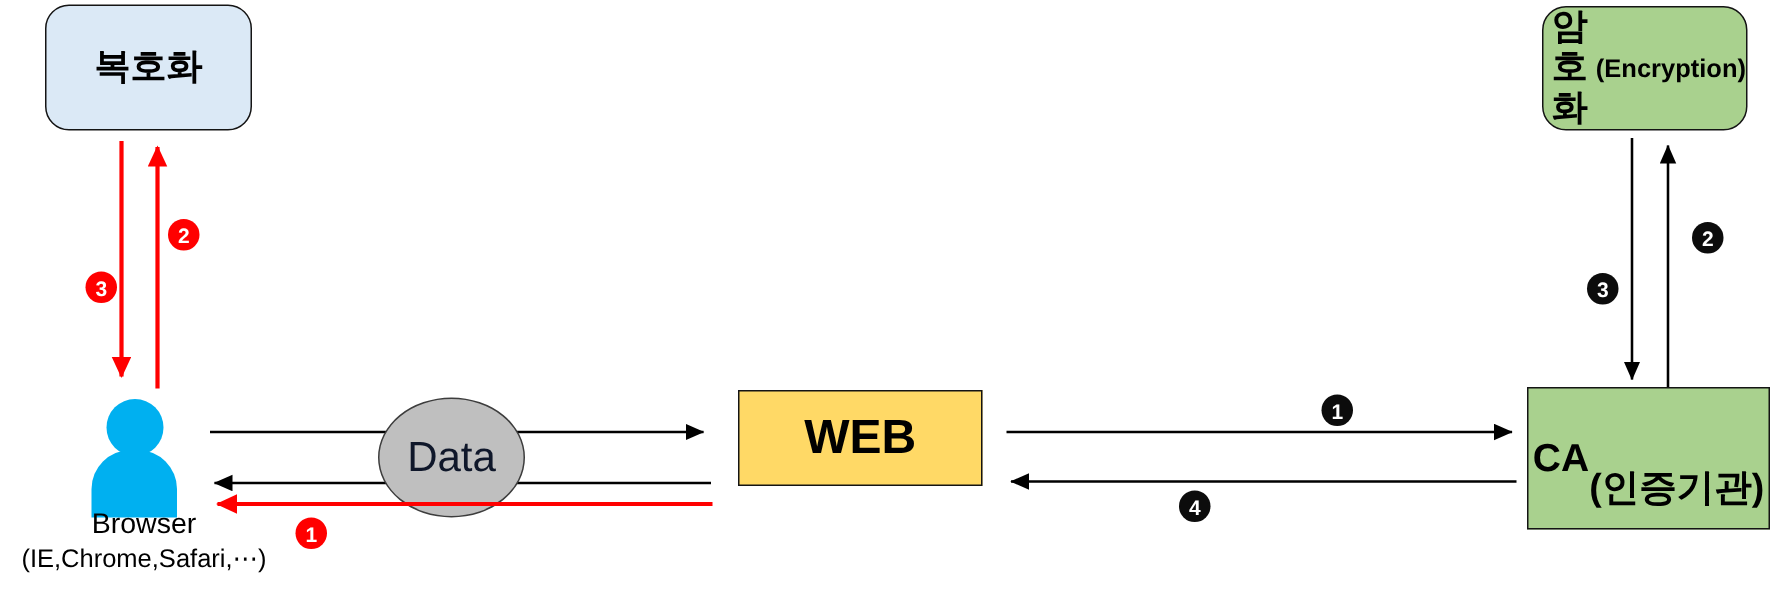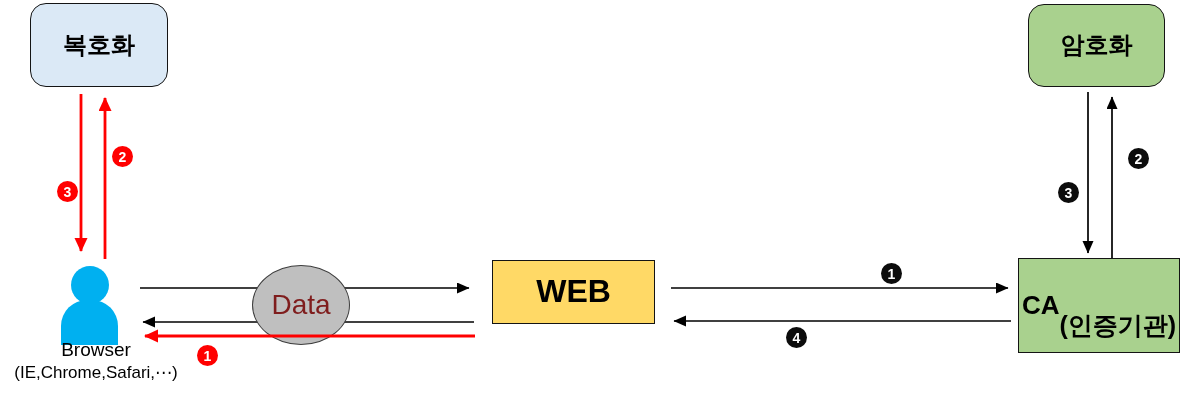--- a/index.html
+++ b/index.html
@@ -26,21 +26,21 @@
   .box-sub   { font-weight:bold; font-size:17px; line-height:1.25; }
   .web .box-title { font-size:32px; }
   .ca  .box-title { font-size:26px; line-height:1.1; }
   .ca  .box-sub   { font-weight:bold; font-size:25px; line-height:1.15;margin-top:40px; }
 
   .ellipse {
     position:absolute; left:252px; top:265px; width:98px; height:80px; border-radius:50%;
     background:var(--data-fill,#bfbfbf); border:1.6px solid #3d3d3d;
     display:flex; align-items:center; justify-content:center; z-index:3;
   }
-  .ellipse span { font-size:28px; color:#7f1d1d; }
+  .ellipse span { font-size:28px; color:#0f172a; }
 
   .person { position:absolute; left:55px; top:260px; width:70px; height:90px; z-index:2; }
   .person .head {
     position:absolute; left:16px; top:6px; width:38px; height:38px;
     border-radius:50%; background:var(--person,#00b0f0);
   }
   .person .torso {
     position:absolute; left:6px; top:40px; width:57px; height:45px;
     border-radius:26px 26px 0 0; background:var(--person,#00b0f0);
   }
@@ -80,20 +80,21 @@
     <line x1="1088" y1="92" x2="1088" y2="253" stroke="#000" stroke-width="1.7" marker-end="url(#mk-black)"></line>
     <line x1="1112" y1="258" x2="1112" y2="97" stroke="#000" stroke-width="1.7" marker-end="url(#mk-black)"></line>
   </svg>
 
   <div class="box rounded decryption">
     <div class="box-title">복호화</div>
   </div>
 
   <div class="box rounded encryption">
     <div class="box-title">암호화</div>
+    <div class="box-sub">(Encryption)</div>
   </div>
 
   <div class="box web">
     <div class="box-title">WEB</div>
   </div>
 
   <div class="box ca">
     <div class="box-title">CA</div>
     <div class="box-sub">(인증기관)</div>
   </div>

